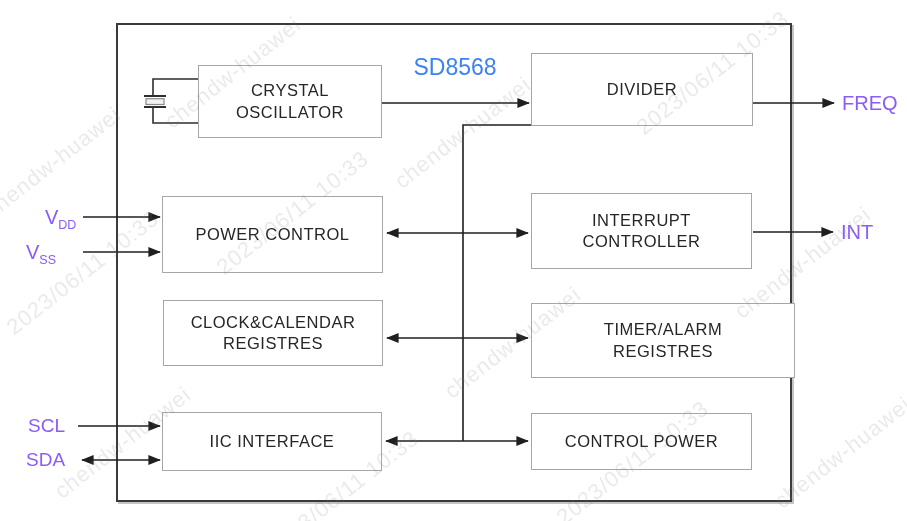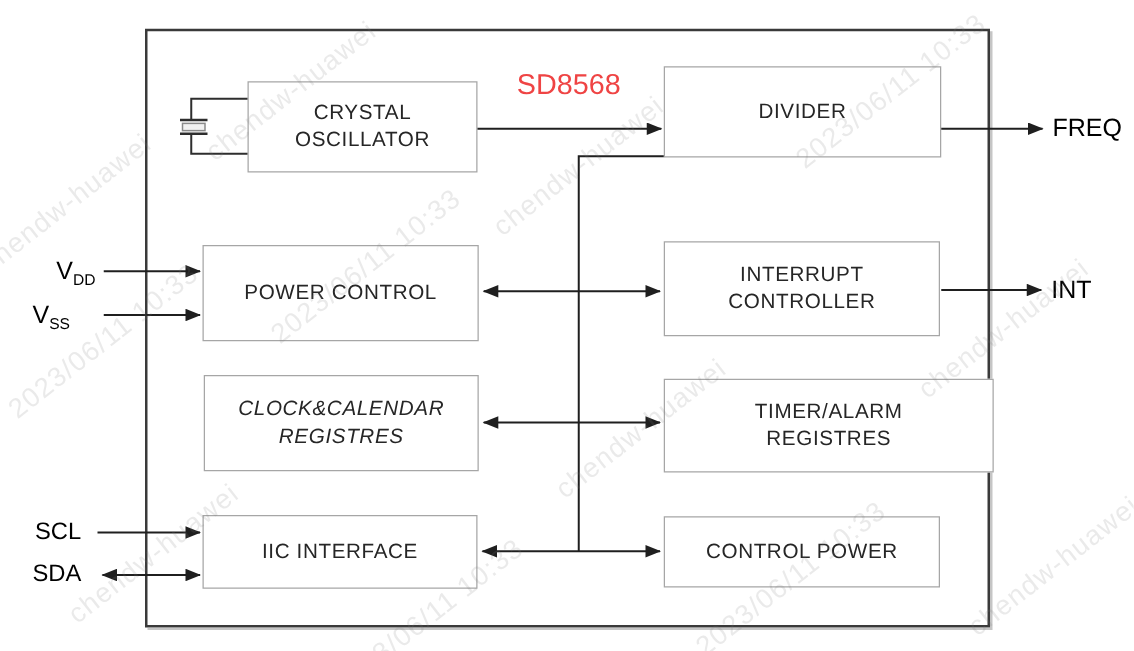--- a/index.html
+++ b/index.html
@@ -46,37 +46,37 @@
     font-size:16.5px;
     line-height:1.3;
     letter-spacing:0.5px;
     color:#262626;
     z-index:3;
   }
   .blk-crystal   {left:198px;top:65px; width:184px;height:73px;}
   .blk-divider   {left:531px;top:53px; width:222px;height:73px;}
   .blk-power     {left:162px;top:196px;width:221px;height:77px;}
   .blk-interrupt {left:531px;top:193px;width:221px;height:76px;}
-  .blk-clock     {left:163px;top:300px;width:220px;height:77px;font-style:italic;}
+  .blk-clock     {left:163px;top:300px;width:220px;height:66px;}
   .blk-timer     {left:531px;top:303px;width:264px;height:75px;}
   .blk-iic       {left:162px;top:412px;width:220px;height:59px;}
   .blk-control   {left:531px;top:413px;width:221px;height:57px;}
   
   #wires{
     position:absolute;left:0;top:0;width:907px;height:521px;
     z-index:4;
     pointer-events:none;
   }
   
   .chip-title{
     position:absolute;left:405px;top:54px;width:100px;
-    text-align:center;font-size:23px;color:#ef4444;z-index:5;
+    text-align:center;font-size:23px;color:#3b82f6;z-index:5;
   }
   .pin-label{
-    position:absolute;z-index:5;font-size:20px;color:#000000;
+    position:absolute;z-index:5;font-size:20px;color:#8b5cf6;
     line-height:20px;white-space:nowrap;
   }
   .pin-label sub{font-size:12.5px;line-height:0;}
   .lbl-vdd {left:24px; top:207px;margin-left:21px;}
   .lbl-vss {left:26px; top:242px;}
   .lbl-scl {left:28px; top:416px;font-size:19px;}
   .lbl-sda {left:26px; top:450px;font-size:19px;}
   .lbl-freq{left:842px;top:93px;}
   .lbl-int {left:841px;top:222px;}
 </style>

